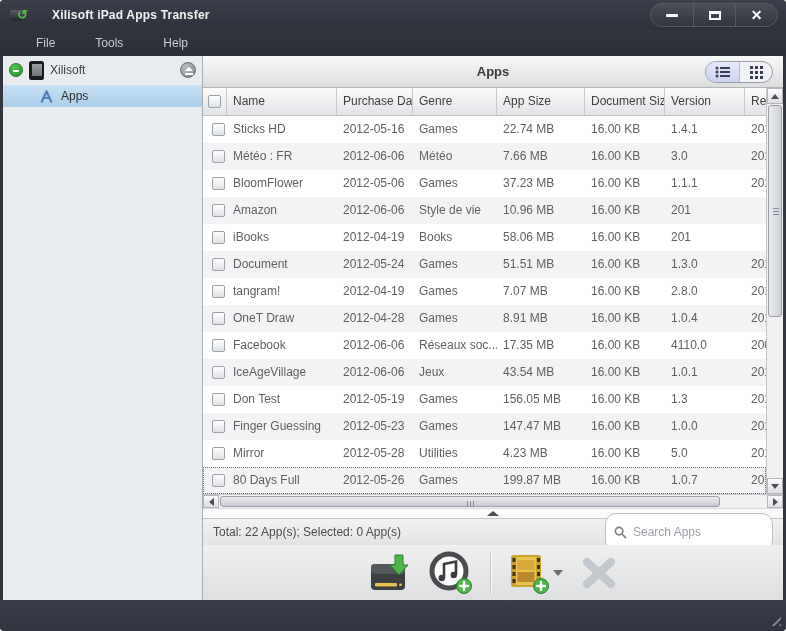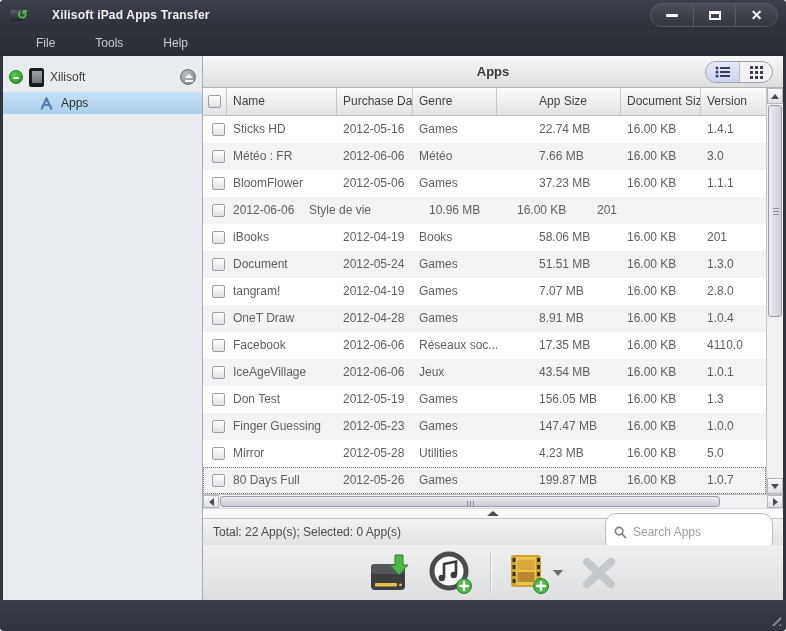--- a/index.html
+++ b/index.html
@@ -18,21 +18,21 @@
   .g-min { width:12px; height:3px; background:#fff; border-radius:1px; }
   .g-max { width:12px; height:9px; border:2px solid #fff; border-top-width:3px; }
   .g-close { color:#fff; font-size:14px; font-weight:bold; line-height:1; }
 
   
   .menubar { height:26px; background:linear-gradient(#31343d,#2b2e36); display:flex; align-items:center; padding-left:18px; gap:4px; flex:0 0 auto; }
   .menu-item { color:#c9cbce; font-size:12px; padding:4px 18px; }
 
   
   .content { flex:1; display:flex; min-height:0; padding:0 3px; background:#32353e; }
-  .sidebar { width:200px; background:#e9ecee; border-right:1px solid #a9adb2; padding-top:8px; }
+  .sidebar { width:200px; background:#e9ecee; border-right:1px solid #a9adb2; padding-top:1px; }
   .device-row { height:26px; display:flex; align-items:center; padding:0 6px 0 6px; gap:6px; }
   .collapse-btn { width:14px; height:14px; border-radius:50%; background:radial-gradient(circle at 35% 30%, #57c957, #1f8f1f); border:1px solid #187a18; position:relative; flex:0 0 auto; }
   .collapse-btn::after { content:""; position:absolute; left:3px; top:5.5px; width:6px; height:2px; background:#fff; border-radius:1px; }
   .ipad-icon { width:15px; height:19px; background:#1b1b1d; border-radius:2.5px; position:relative; flex:0 0 auto; }
   .ipad-icon::after { content:""; position:absolute; left:2.5px; top:3px; width:10px; height:12px; background:linear-gradient(#9aa0a6,#6f757c); }
   .device-label { font-size:12px; color:#3c3c3c; flex:1; }
   .eject-btn { width:16px; height:16px; border-radius:50%; background:radial-gradient(circle at 35% 30%, #b6bcc2, #7d848c); border:1px solid #6c737b; position:relative; flex:0 0 auto; }
   .eject-btn::before { content:""; position:absolute; left:4px; top:3.5px; border-left:4px solid transparent; border-right:4px solid transparent; border-bottom:4.5px solid #fff; }
   .eject-btn::after { content:""; position:absolute; left:4px; top:10px; width:8px; height:2px; background:#fff; }
   .side-item { height:22px; margin-top:2px; display:flex; align-items:center; gap:7px; padding-left:36px; font-size:12px; color:#2e2e2e; }
@@ -51,21 +51,21 @@
   
   .table-area { flex:0 0 auto; height:406px; display:flex; }
   .table-col { width:563px; display:flex; flex-direction:column; }
   .thead { height:28px; flex:0 0 auto; display:flex; background:linear-gradient(#fbfbfc,#e2e3e6); border-bottom:1px solid #bfc1c5; }
   .th { font-size:12px; color:#3f3f3f; line-height:27px; padding-left:6px; border-right:1px solid #c6c8cc; overflow:hidden; white-space:nowrap; }
   .th:last-child { border-right:none; }
   .col-check { width:24px; flex:0 0 auto; display:flex; align-items:center; justify-content:center; padding-left:0; }
   .col-name { width:110px; flex:0 0 auto; }
   .col-purchase { width:76px; flex:0 0 auto; }
   .col-genre { width:84px; flex:0 0 auto; }
-  .col-size { width:88px; flex:0 0 auto;margin-left:36px; }
+  .col-size { width:88px; flex:0 0 auto; }
   .col-doc { width:80px; flex:0 0 auto; }
   .col-version { width:80px; flex:0 0 auto; }
   .col-release { flex:1; min-width:0; }
   .tbody { flex:1; }
   .trow { height:27px; display:flex; background:#fff; }
   .trow.alt { background:#f3f3f6; }
   .trow.focused { outline:1px dotted #6b6b6b; outline-offset:-1px; }
   .td { font-size:12px; color:#5f5f5f; line-height:27px; padding-left:6px; overflow:hidden; white-space:nowrap; }
   .checkbox { width:13px; height:13px; border:1px solid #9aa0a6; background:linear-gradient(#fefefe,#dfe2e5); border-radius:2px; }
 
@@ -234,20 +234,21 @@
     <div class="td col-genre">Games</div>
     <div class="td col-size">37.23 MB</div>
     <div class="td col-doc">16.00 KB</div>
     <div class="td col-version">1.1.1</div>
     <div class="td col-release">201</div>
   </div>
               <div class="trow alt">
     <div class="td col-check">
                   <div class="checkbox"></div>
                 </div>
+    <div class="td col-name">Amazon</div>
     <div class="td col-purchase">2012-06-06</div>
     <div class="td col-genre">Style de vie</div>
     <div class="td col-size">10.96 MB</div>
     <div class="td col-doc">16.00 KB</div>
     <div class="td col-release">201</div>
   </div>
               <div class="trow">
     <div class="td col-check">
                   <div class="checkbox"></div>
                 </div>

